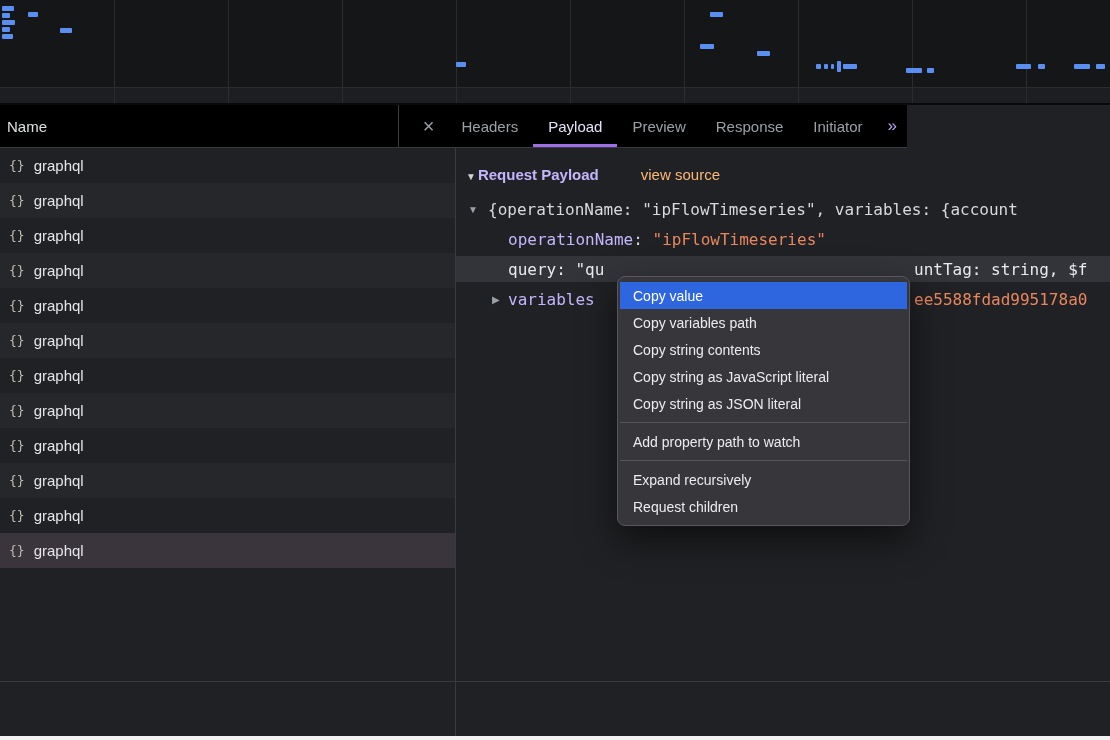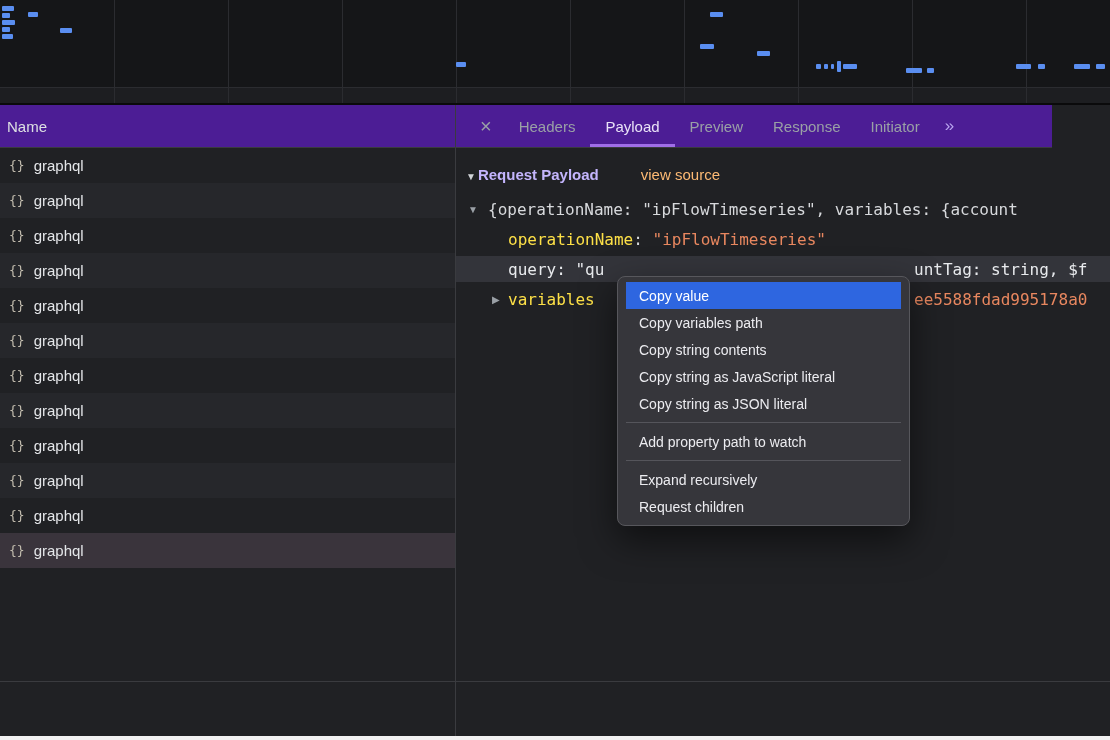--- a/index.html
+++ b/index.html
@@ -8,22 +8,22 @@
 
   
   .overview{position:absolute;left:0;top:0;width:1110px;height:105px;background:#151618;
             border-bottom:2px solid #0a0a0b;box-sizing:border-box;}
   .overview .lower{position:absolute;left:0;right:0;top:88px;bottom:0;background:#1d1e21;z-index:1;}
   .overview .hline{position:absolute;left:0;right:0;top:87px;height:1px;background:#2b2c30;z-index:2;}
   .gridline{position:absolute;top:0;bottom:0;width:1px;background:#2b2c30;z-index:2;}
   .ov-bar{position:absolute;border-radius:1px;z-index:3;}
 
   
-  .header-band{position:absolute;left:0;top:105px;width:1052px;height:43px;display:flex;
-               border-bottom:1px solid #3a3b3f;box-sizing:border-box;background:#4c1d95;}
+  .header-band{position:absolute;left:0;top:105px;width:907px;height:43px;display:flex;
+               border-bottom:1px solid #3a3b3f;box-sizing:border-box;background:#000000;}
   .header-left{width:456px;border-right:1px solid #3a3b3f;box-sizing:border-box;display:flex;
                align-items:center;padding-left:7px;}
   .col-header{color:#dde0e3;font-size:15px;}
   .header-right{flex:1;display:flex;align-items:stretch;padding-left:12px;}
   .close-x{color:#9aa0a6;font-size:20px;padding:0 12px;display:flex;align-items:center;cursor:default;}
   .tab-strip{display:flex;align-items:stretch;}
   .tab{color:#9aa0a6;font-size:15px;padding:3px 15px 0 15px;display:flex;align-items:center;
        border-bottom:3px solid transparent;box-sizing:border-box;}
   .tab.selected{color:#e9e2f7;}
   .overflow{color:#b9a5ef;font-size:17px;padding:0 10px;display:flex;align-items:center;}
@@ -42,35 +42,35 @@
   .ph-title{font-weight:bold;font-size:15px;color:#c4b5fd;}
   .view-source{color:#fdba74;font-size:15px;margin-left:42px;}
   .trow{position:absolute;left:0;right:0;height:26px;display:flex;align-items:center;
         font-family:"DejaVu Sans Mono",monospace;font-size:16px;color:#d7d9dc;white-space:pre;}
   .trow .tri{font-size:10px;color:#9aa0a6;width:20px;display:inline-block;font-family:"Liberation Sans",sans-serif;}
   .t-root{top:48px;padding-left:12px;}
   .t-op{top:78px;padding-left:52px;}
   .t-query{top:108px;padding-left:52px;background:#33343a;}
   .t-vars{top:138px;padding-left:36px;}
   .t-vars .tri{width:16px;}
-  .k{color:#fde047;}
+  .k{color:#c4b5fd;}
   .s{color:#e8875f;}
   .w{color:#e8eaed;}
   .frag{position:absolute;left:458px;}
 
   
   .footer{position:absolute;left:0;top:681px;width:1110px;height:55px;border-top:1px solid #3a3b3f;
           box-sizing:border-box;background:#202124;}
   .footer-left{width:456px;height:100%;border-right:1px solid #3a3b3f;box-sizing:border-box;}
   .bottom-strip{position:absolute;left:0;top:736px;width:1110px;height:4px;background:#f2f2f2;}
 
   
   .menu{position:absolute;left:617px;top:276px;width:293px;background:#36363b;
         border:1px solid #57575c;border-radius:8px;box-shadow:0 14px 36px rgba(0,0,0,0.55);
-        padding:5px 8px;z-index:10;overflow:hidden;box-sizing:border-box;}
+        padding:5px 2px;z-index:10;overflow:hidden;box-sizing:border-box;}
   .menu-item{height:27px;display:flex;align-items:center;padding:0 13px;font-size:14px;color:#ececf0;}
   .menu-item.highlighted{color:#ffffff;}
   .menu-sep{height:1px;background:#55555b;margin:5px 0;}
 </style>
 </head>
 <body>
 
 <div id="app">
 
   <div class="overview">

